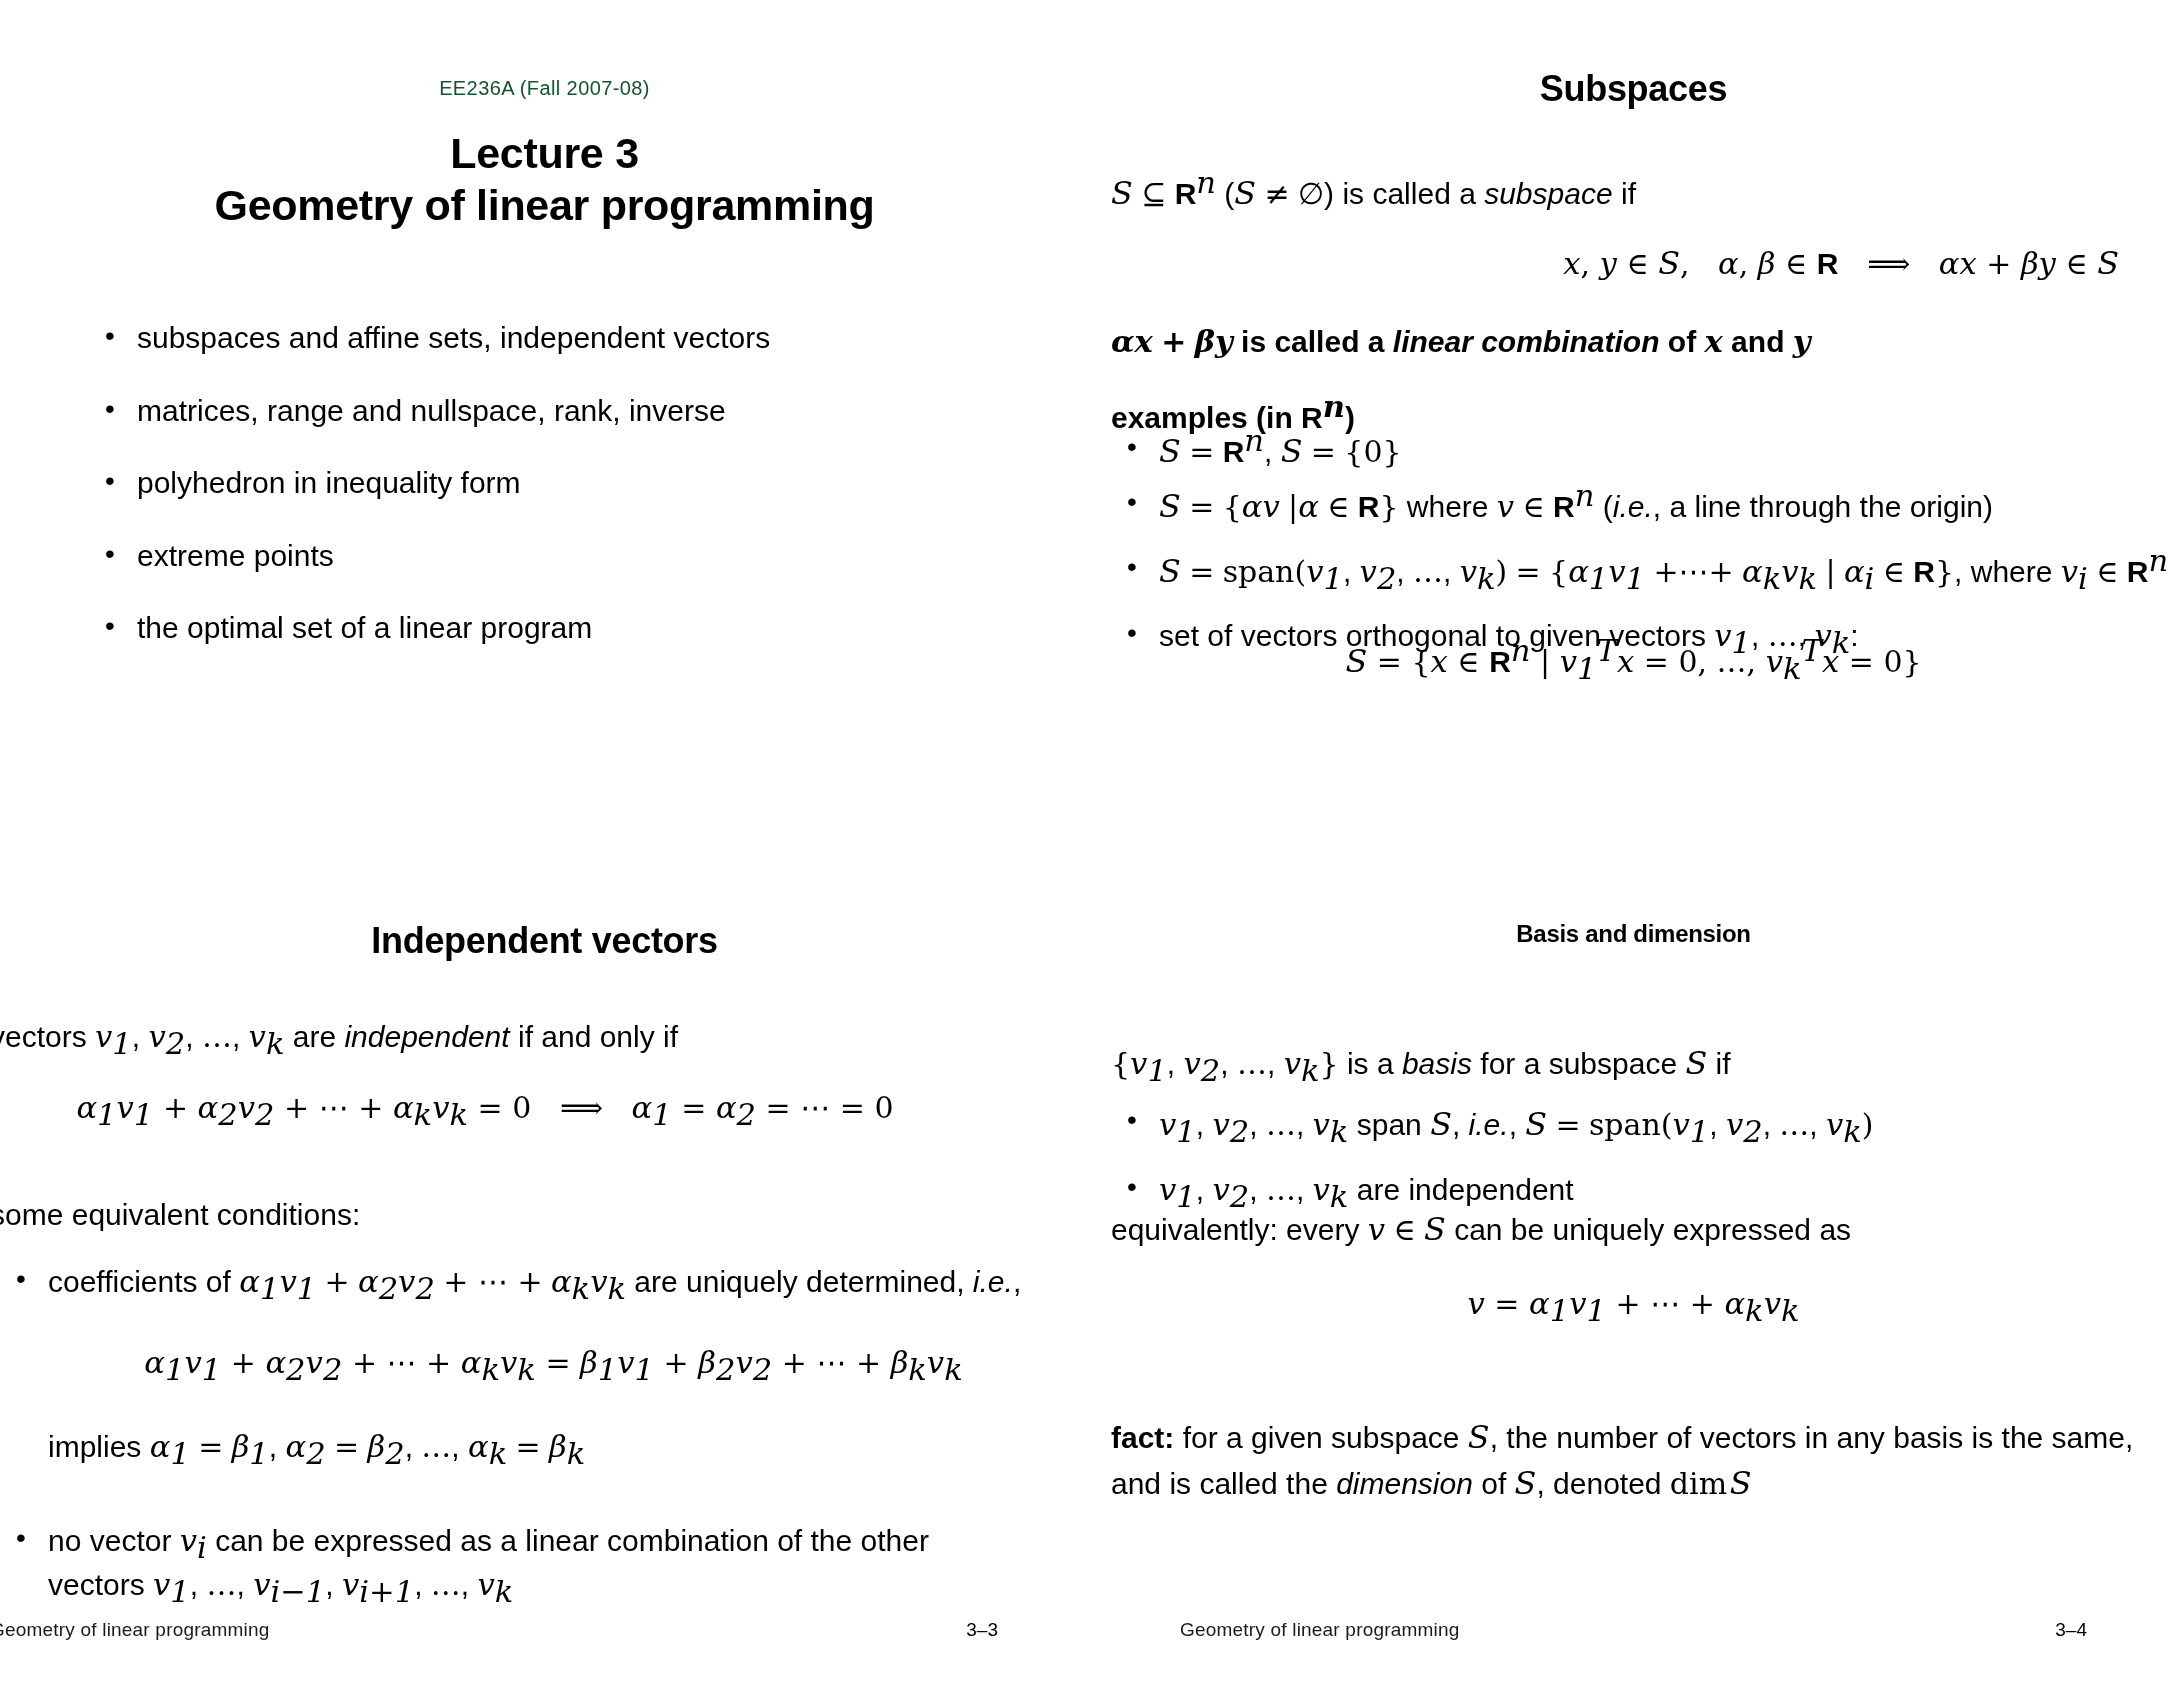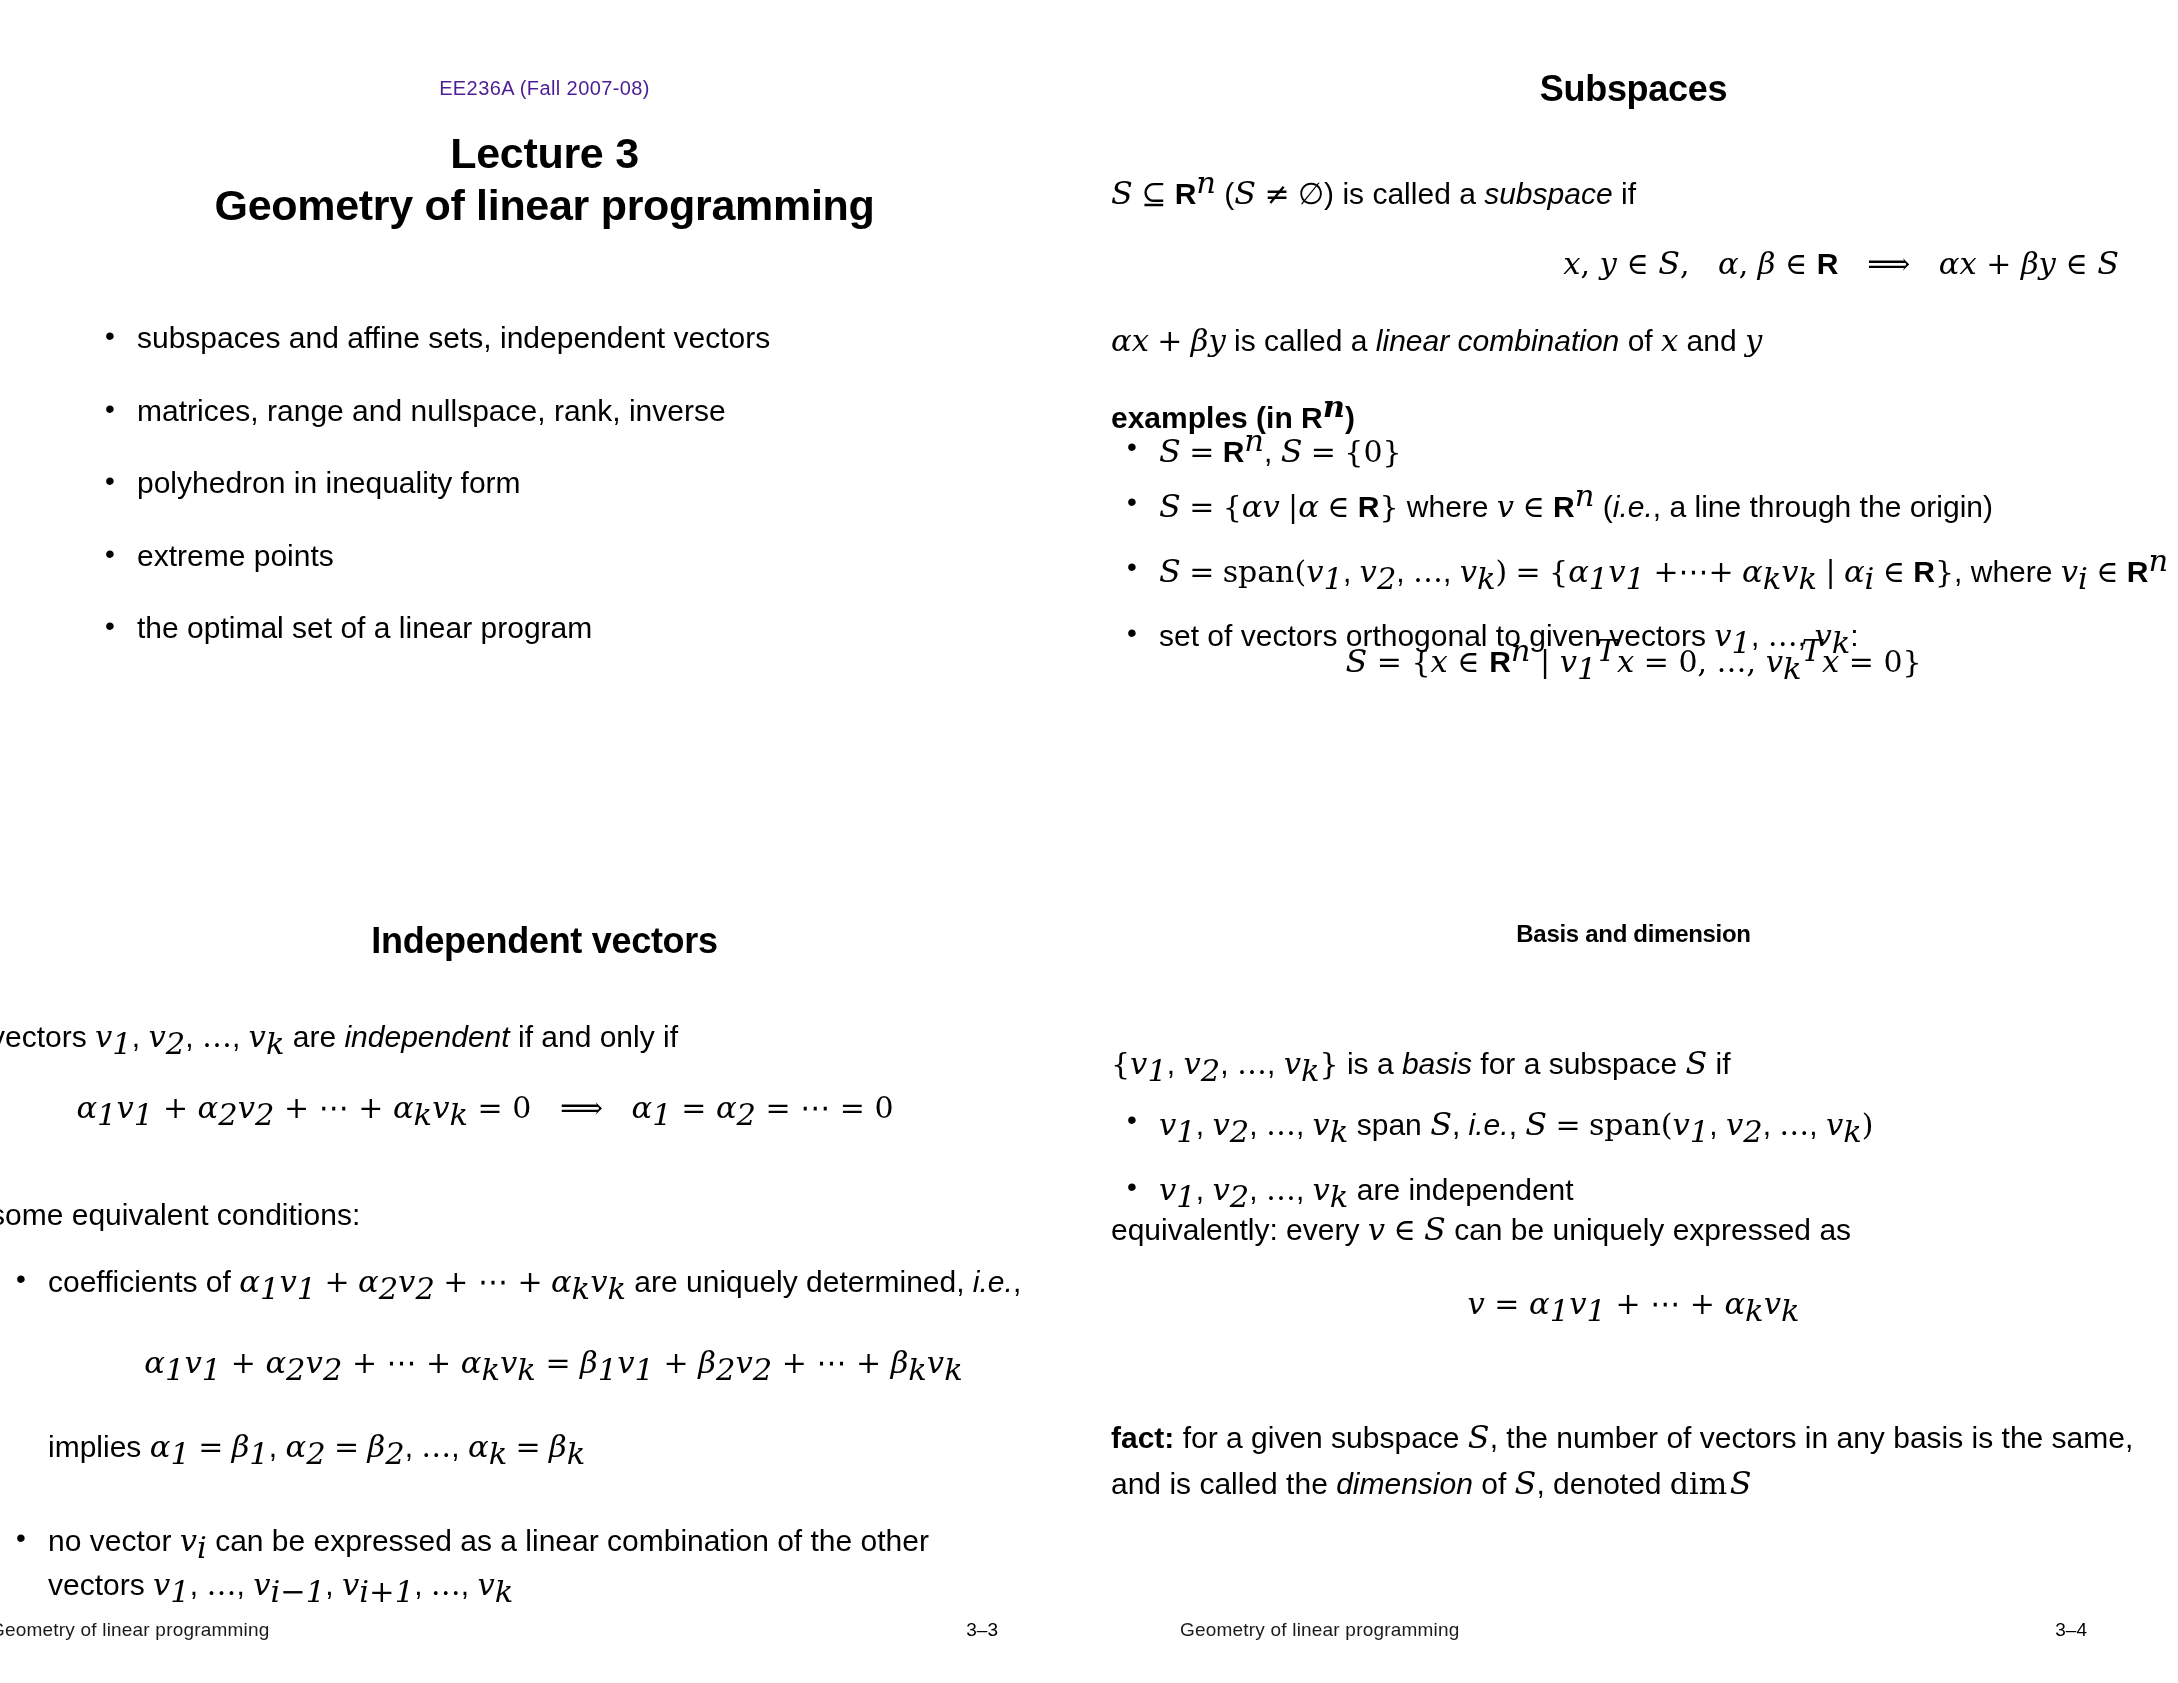--- a/index.html
+++ b/index.html
@@ -32,21 +32,21 @@
     position: absolute;
     left: 0; right: 0; top: 0; bottom: 0;
   }
   .course-header {
     position: absolute;
     top: 77px;
     left: 0; right: 0;
     text-align: center;
     font-size: 20px;
     letter-spacing: 0.4px;
-    color: #4c1d95;
+    color: #14532d;
   }
   .slide-title {
     font-weight: bold;
     text-align: center;
     font-size: 43px;
     letter-spacing: -0.3px;
     line-height: 1.22;
   }
   .s1 .slide-title { position: absolute; top: 127px; left: 40px; right: 40px; }
   .s2 .slide-title { position: absolute; top: 67px; left: 40px; right: 40px; font-size: 36px;}
@@ -171,21 +171,21 @@
         <span class="mth">x</span>, <span class="mth">y</span>
         <span class="op">∈</span> <span class="cal">S</span>,&nbsp;&nbsp;
         <span class="mth">α</span>, <span class="mth">β</span>
         <span class="op">∈</span> <span class="bb">R</span>
         &nbsp;&nbsp;<span class="op">⟹</span>&nbsp;&nbsp;
         <span class="mth">αx</span> <span class="op">+</span>
         <span class="mth">βy</span> <span class="op">∈</span>
         <span class="cal">S</span>
       </div>
 
-      <div class="blk body-text" style="top:319px; left:22px; right:20px;">
+      <div class="blk body-text" style="top:319px; left:22px; right:20px;font-weight:bold;">
         <span class="mth">αx</span> <span class="op">+</span>
         <span class="mth">βy</span> is called a
         <span class="it">linear combination</span> of <span class="mth">x</span>
         and <span class="mth">y</span>
       </div>
 
       <div class="blk body-text bold-lead" style="top:396px; left:22px;">
         examples (in <span class="bb">R</span><sup class="mth">n</sup>)
       </div>
 

